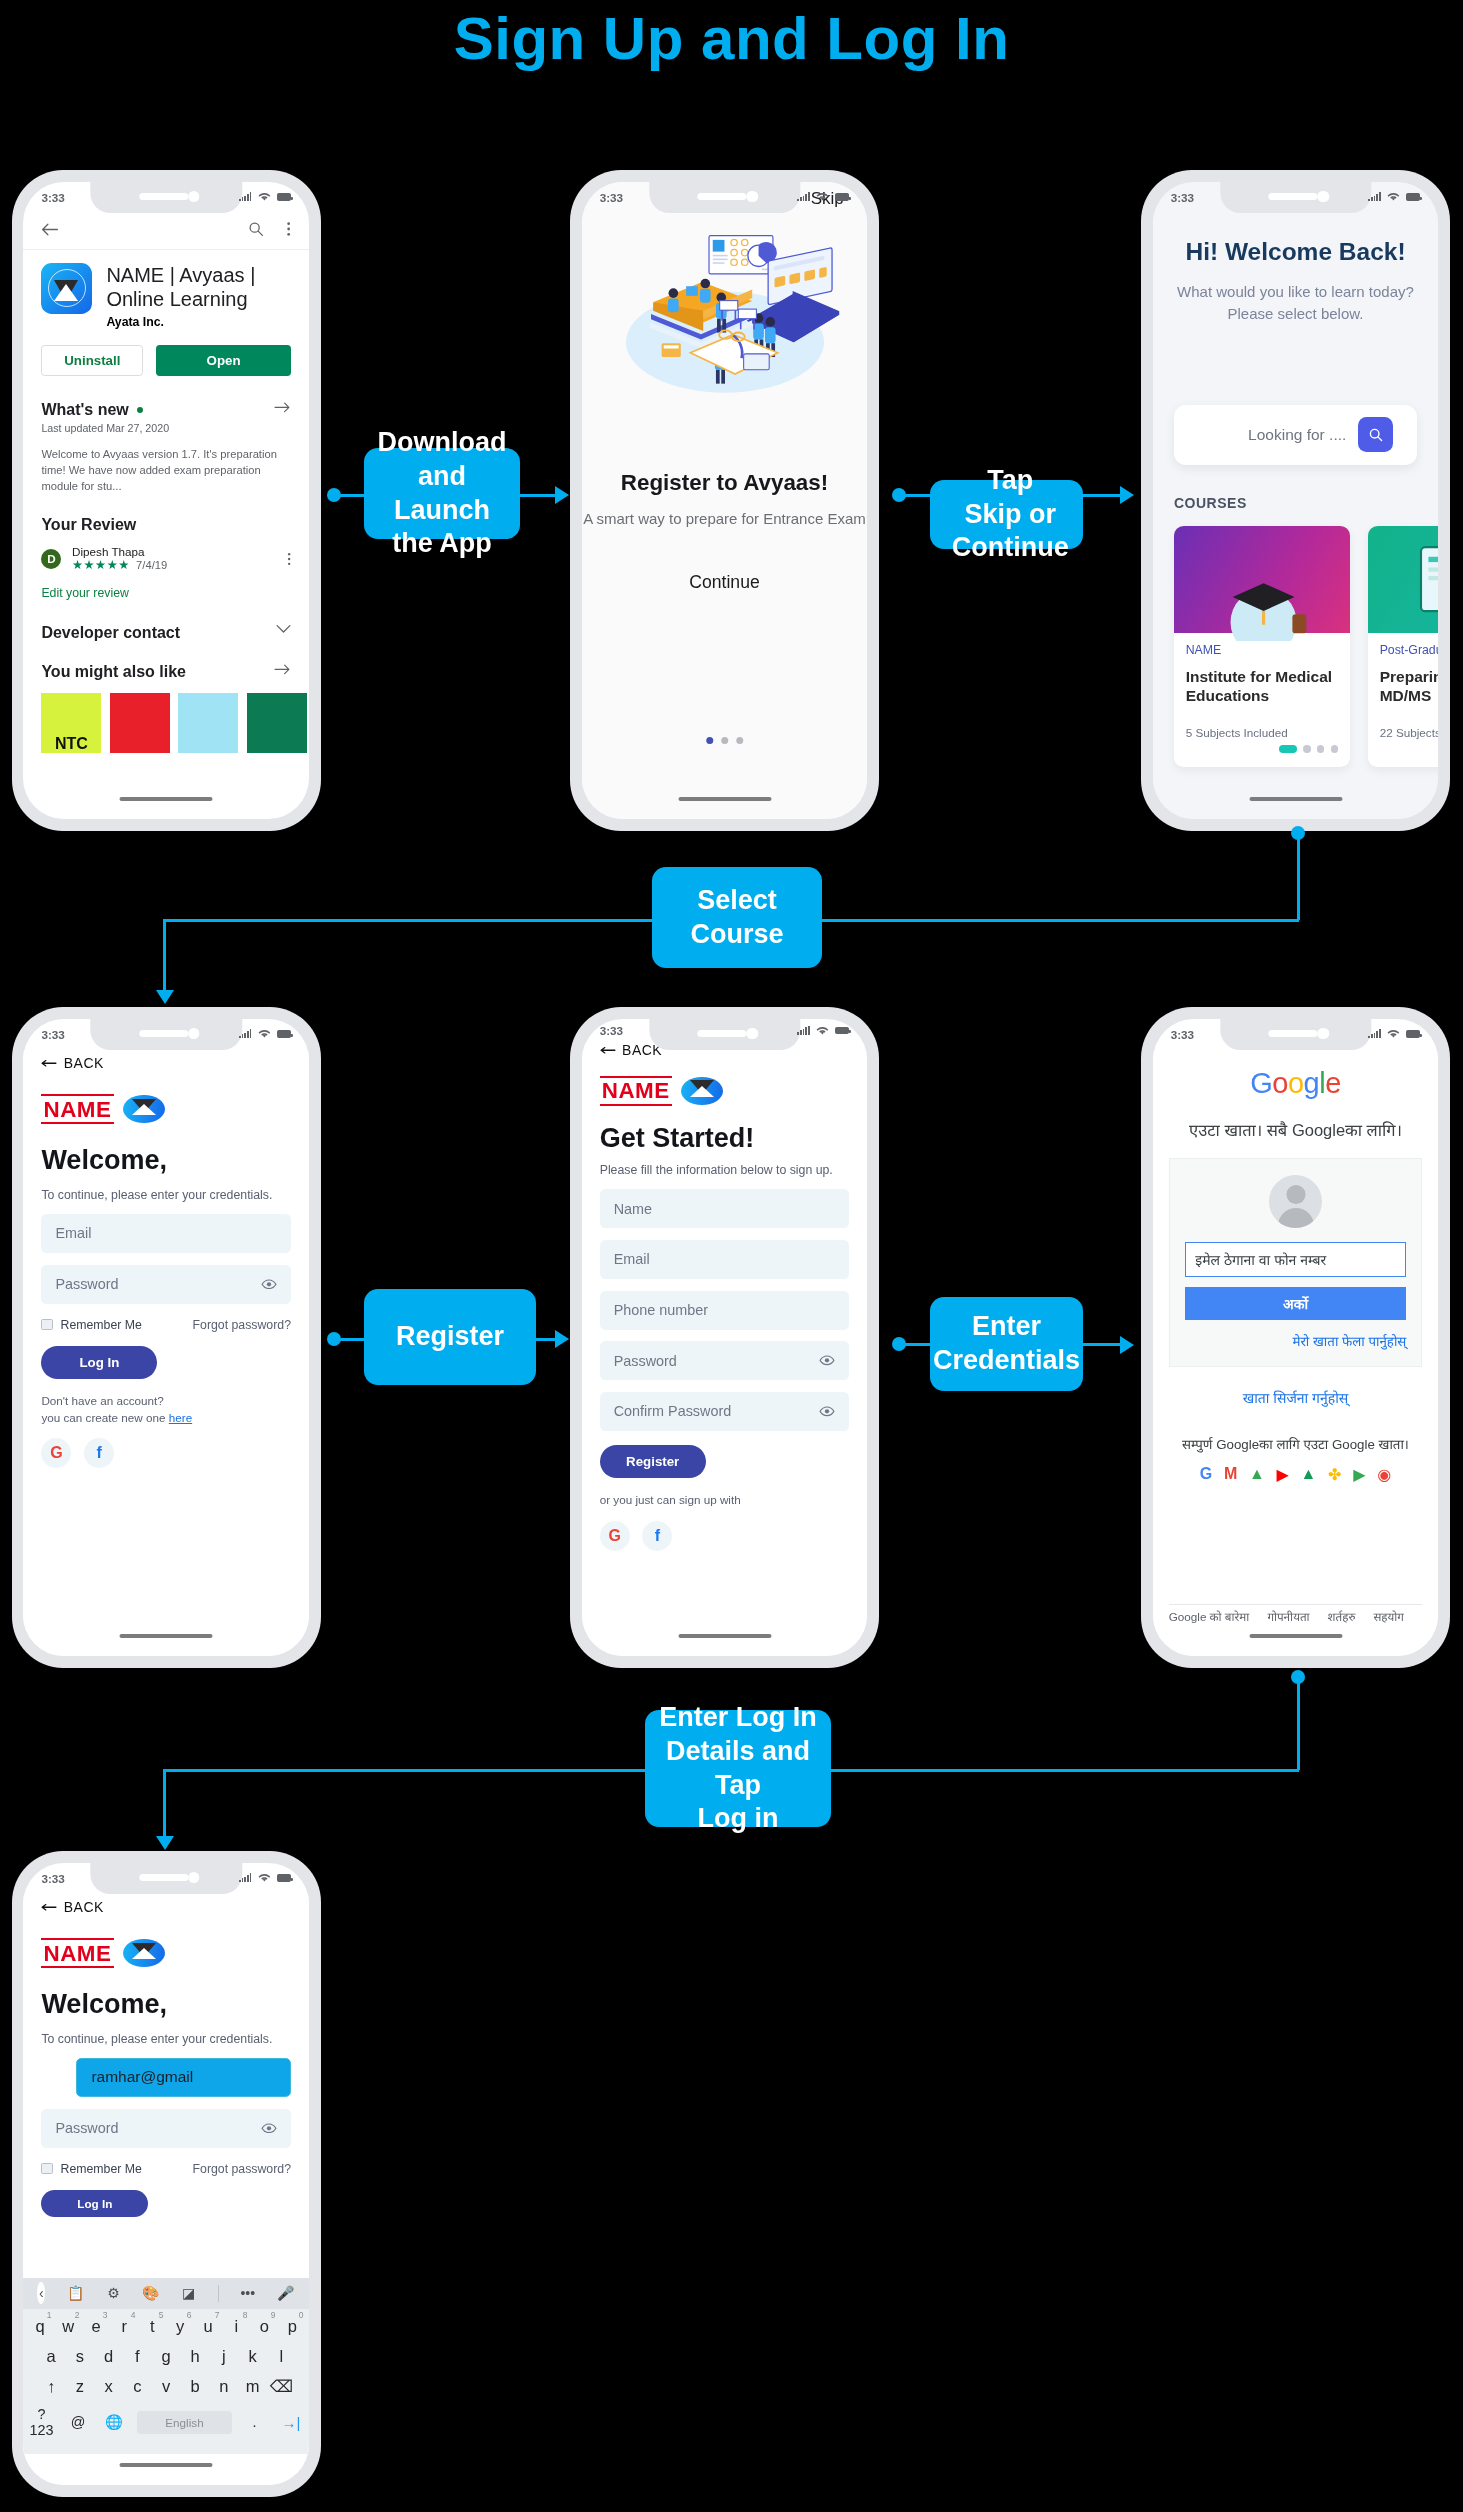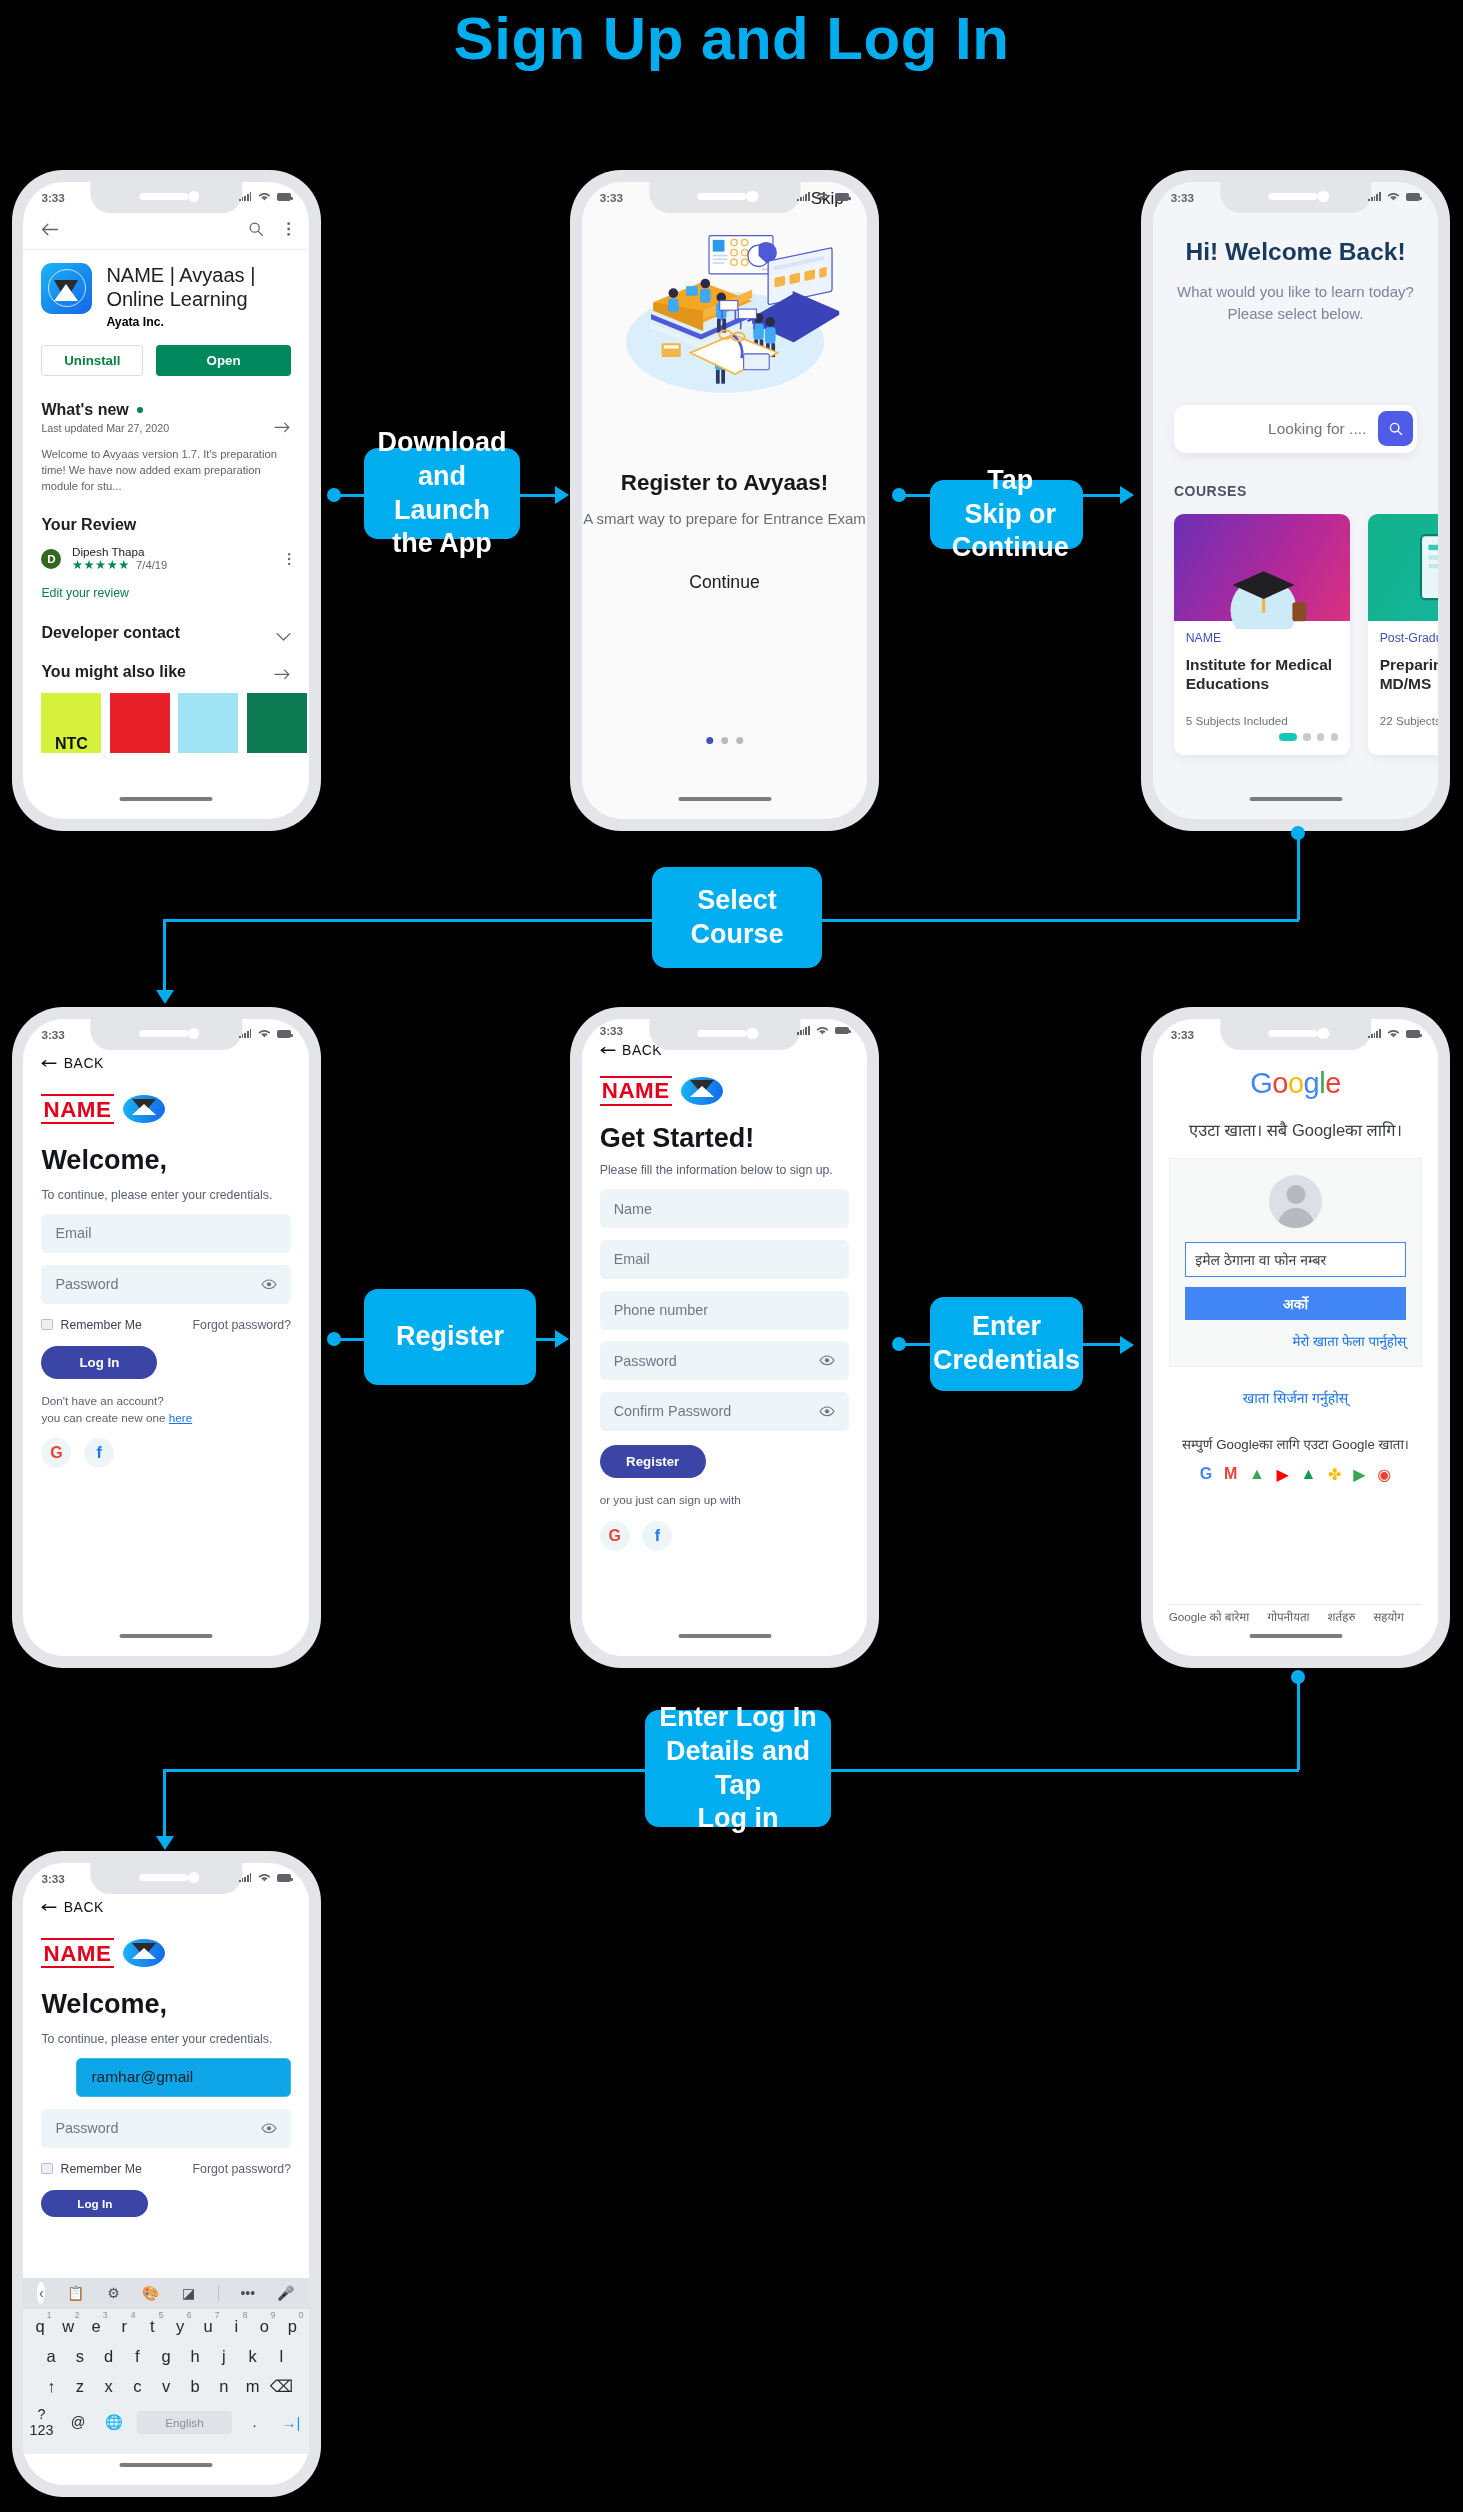--- a/index.html
+++ b/index.html
@@ -126,21 +126,21 @@
   .app-icon .ring { position:absolute; inset:6.4px; border:1.1px solid rgba(255,255,255,.75); border-radius:50%; }
   .app-icon .tri-d { position:absolute; left:12.8px; top:17px; width:0;height:0;
      border-left:12.8px solid transparent;border-right:12.8px solid transparent;border-top:21.3px solid #2b2b2b;}
   .app-icon .tri-u { position:absolute; left:12.8px; top:21.3px; width:0;height:0;
      border-left:12.8px solid transparent;border-right:12.8px solid transparent;border-bottom:17px solid #ffffff;}
   .app-title { font-size: 20px; color:#202124; line-height:1.22; font-weight:400;}
   .app-dev { font-size:12.3px; color:#000000; font-weight:bold; margin-top:3.7px;}
   .ps-btns { display:flex; gap:12.8px; margin-top:16px; }
   .btn-outline { flex:1; height:31px; border:0.5px solid #dadce0; border-radius:3.7px; color:#0c8043; font-weight:bold; font-size:13.3px; display:flex;align-items:center;justify-content:center;}
   .btn-green { flex:1.35; height:31px; background:#00875b; border-radius:3.7px; color:#fff; font-weight:bold; font-size:13.3px; display:flex;align-items:center;justify-content:center;}
-  .sec-row { display:flex; align-items:flex-end; justify-content:space-between; margin-top:24.5px;}
+  .sec-row { display:flex; align-items:flex-start; justify-content:space-between; margin-top:24.5px;}
   .sec-title { font-size:16px; color:#202124; font-weight:bold; display:flex; align-items:center; gap:8.5px;}
   .green-dot { width:5.9px;height:5.9px;border-radius:50%;background:#0c8043; display:inline-block;}
   .sec-sub { font-size:10.7px; color:#5f6368; margin-top:3.2px;}
   .sec-para { font-size:11.2px; color:#5f6368; line-height:1.45; margin-top:11.7px;}
   .rev-row { display:flex; align-items:center; gap:10.7px; margin-top:11.7px;}
   .rev-av { width:20px;height:20px;border-radius:50%;background:#33691e;color:#fff;display:flex;align-items:center;justify-content:center;font-size:11.7px;font-weight:bold;}
   .rev-name { font-size:11.7px; color:#202124;}
   .stars { color:#00875b; font-size:12.3px; letter-spacing:0.5px;}
   .rev-date { font-size:11.2px;color:#5f6368; margin-left:6.4px;}
   .edit-rev { font-size:12.3px; color:#0c8043; margin-top:14px;}
@@ -154,21 +154,21 @@
   .ob-sub { position:absolute; left:0; width:100%; text-align:center; top:328px; font-size:15px; color:#6b6e73;}
   .ob-cta { position:absolute; left:0; width:100%; text-align:center; top:390px; font-size:17.6px; color:#1b1b1b;}
   .dots { position:absolute; left:50%; transform:translateX(-50%); bottom:75px; display:flex; gap:7.5px;}
   .dots span { width:7.5px;height:7.5px;border-radius:50%;background:#b6b9bd;}
   .dots span.on { background:#3f51b5;}
 
   
   .wb { height:100%; background:#f4f5f8; padding: 4.3px 21.3px 0;}
   .wb-title { text-align:center; font-size:24.5px; font-weight:bold; color:#173a5e; margin-top:21.3px;}
   .wb-sub { text-align:center; font-size:15px; color:#7b849b; margin-top:15px; line-height:1.45;}
-  .wb-search { margin-top:80px; background:#fff; border-radius:11.7px; height:48px; display:flex; align-items:center; justify-content:flex-end; padding-right:4px; box-shadow:0 3.2px 10.7px rgba(0,0,0,.07);}
+  .wb-search { margin-top:80px; background:#fff; border-radius:11.7px; height:60px; display:flex; align-items:center; justify-content:flex-end; padding-right:24px; box-shadow:0 3.2px 10.7px rgba(0,0,0,.07);}
   .wb-search .ph { font-size:15.5px; color:#6f7580; margin-right:11.7px;}
   .wb-search .sbtn { width:35px;height:35px;border-radius:8.5px;background:#4e5ce8;display:flex;align-items:center;justify-content:center;}
   .wb-courses-label { margin-top:30px; font-size:14px; font-weight:bold; color:#4a5264; letter-spacing:0.5px;}
   .wb-cards { display:flex; gap:18px; margin-top:15px;}
   .crd { width:176px; background:#fff; border-radius:9.6px; overflow:hidden; flex-shrink:0; box-shadow:0 3.2px 9.6px rgba(0,0,0,.06);}
   .crd .thumb { height:107px; position:relative; }
   .crd-body { padding:10.7px 11.7px 14px;}
   .crd-cat { font-size:12.3px; color:#3f51b5;}
   .crd-name { font-size:15.5px; font-weight:bold; color:#2b2b2b; margin-top:9.6px; line-height:1.25;}
   .crd-sub { font-size:11.7px; color:#6b7280; margin-top:20px;}

